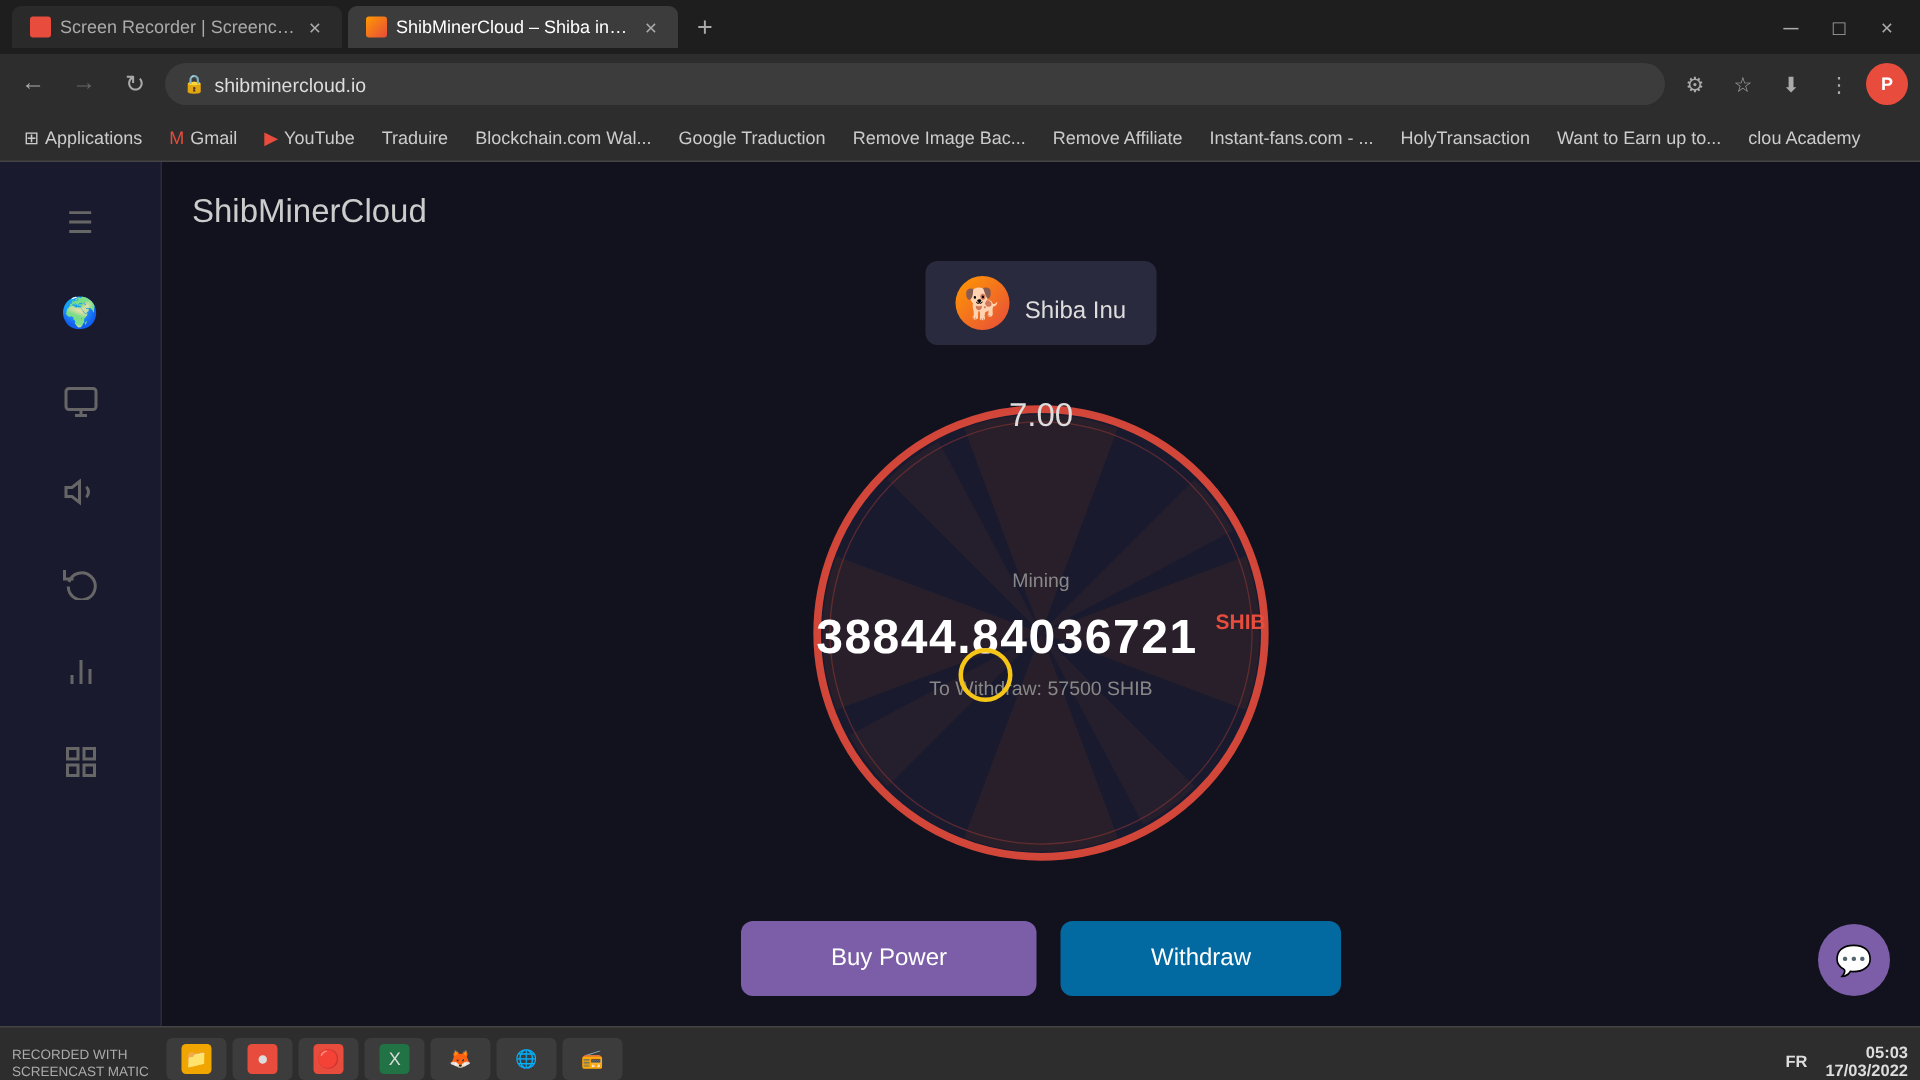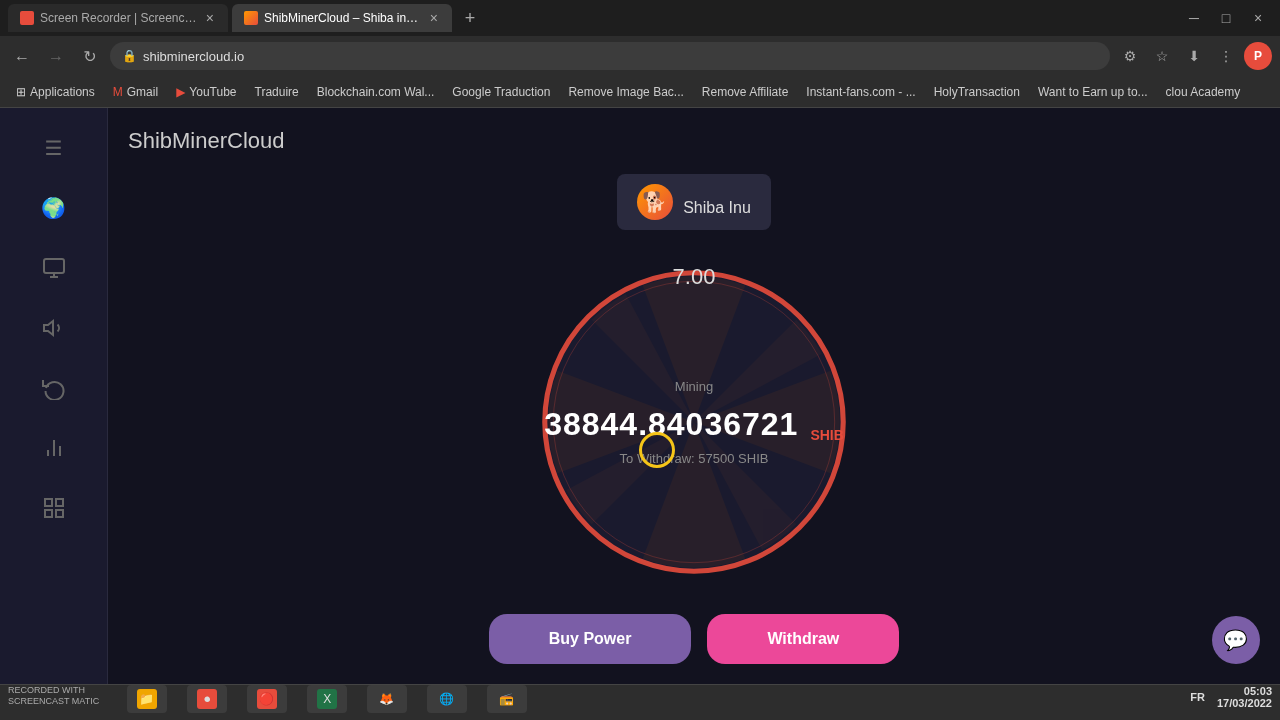--- a/index.html
+++ b/index.html
@@ -337,33 +337,33 @@
 
     
     .action-buttons {
       display: flex;
       gap: 16px;
     }
 
     .btn {
       padding: 16px 60px;
       border: none;
-      border-radius: 18px;
+      border-radius: 8px;
       font-size: 16px;
-      font-weight: 700;
+      font-weight: 400;
       cursor: pointer;
       color: white;
     }
 
     .btn-buy {
       background: #7b5ea7;
     }
 
     .btn-withdraw {
-      background: #ec4899;
+      background: #0369a1;
     }
 
     
     .chat-btn {
       position: absolute;
       bottom: 20px;
       right: 20px;
       width: 48px;
       height: 48px;
       border-radius: 50%;
@@ -379,23 +379,23 @@
 
     
     .taskbar {
       position: fixed;
       bottom: 0;
       left: 0;
       width: 100%;
       height: 36px;
       background: #2d2d2d;
       display: flex;
-      align-items: flex-start;
+      align-items: flex-end;
       padding: 0 8px;
-      gap: 20px;
+      gap: 4px;
       border-top: 1px solid #444;
       z-index: 100;
     }
 
     .taskbar-watermark {
       display: flex;
       align-items: center;
       gap: 4px;
       font-size: 10px;
       color: #aaa;
@@ -593,21 +593,21 @@
           <path d="M0,0 L-120,120 A170,170 0 0,1 -150,80 Z" fill="#6b3a2a"></path>
         </g>
 
         <circle cx="190" cy="190" r="175" fill="none" stroke="#e74c3c" stroke-width="6" opacity="0.9"></circle>
 
         <circle cx="190" cy="190" r="165" fill="none" stroke="#e74c3c" stroke-width="1" opacity="0.3"></circle>
       </svg>
 
       <div class="mining-circle-inner">
         <div style="font-size:13px;color:#888;margin-bottom:4px;">Mining</div>
-        <div style="display:flex;align-items:flex-end;">
+        <div style="display:flex;align-items:flex-start;">
           <span class="mining-value">38844.84036721</span>
           <span class="mining-unit">SHIB</span>
         </div>
         <div class="mining-subtitle">To Withdraw: 57500 SHIB</div>
       </div>
 
       <div class="cursor-indicator"></div>
     </div>
 
     <div class="action-buttons">

